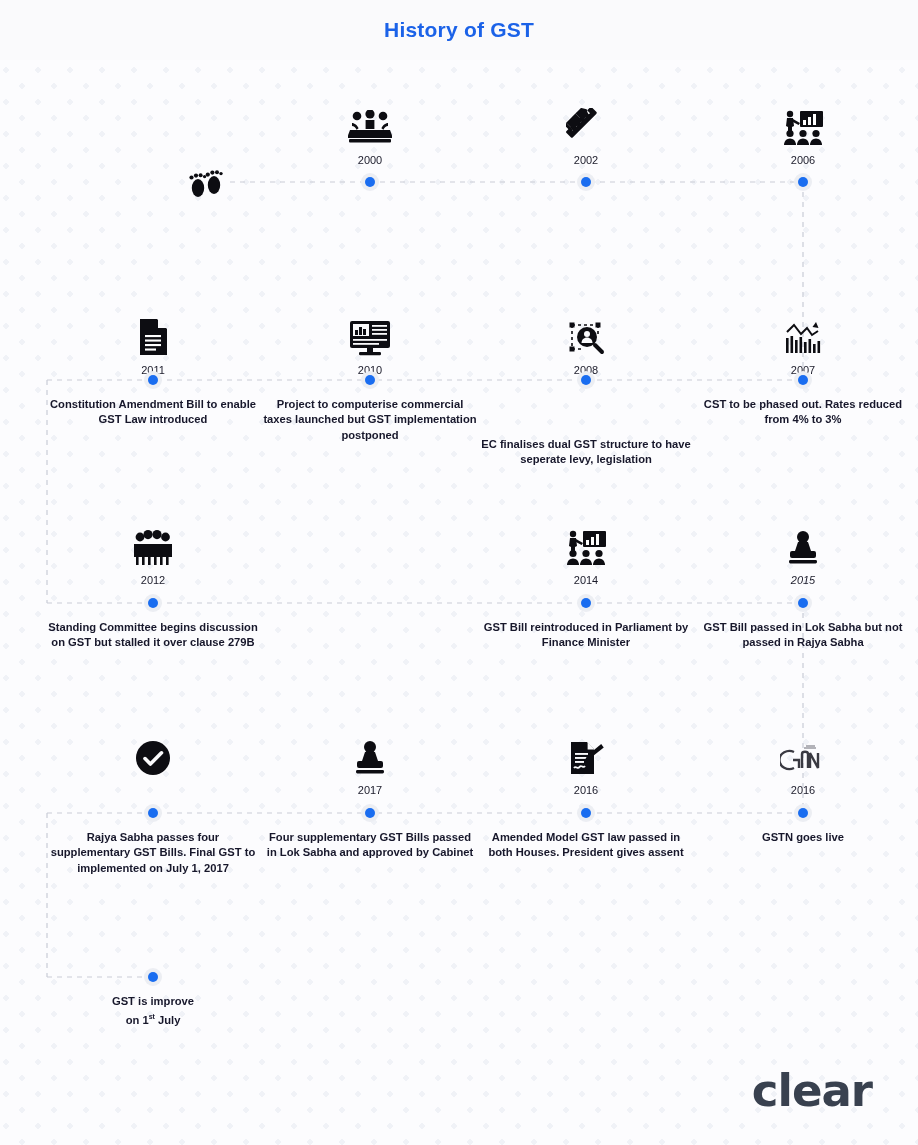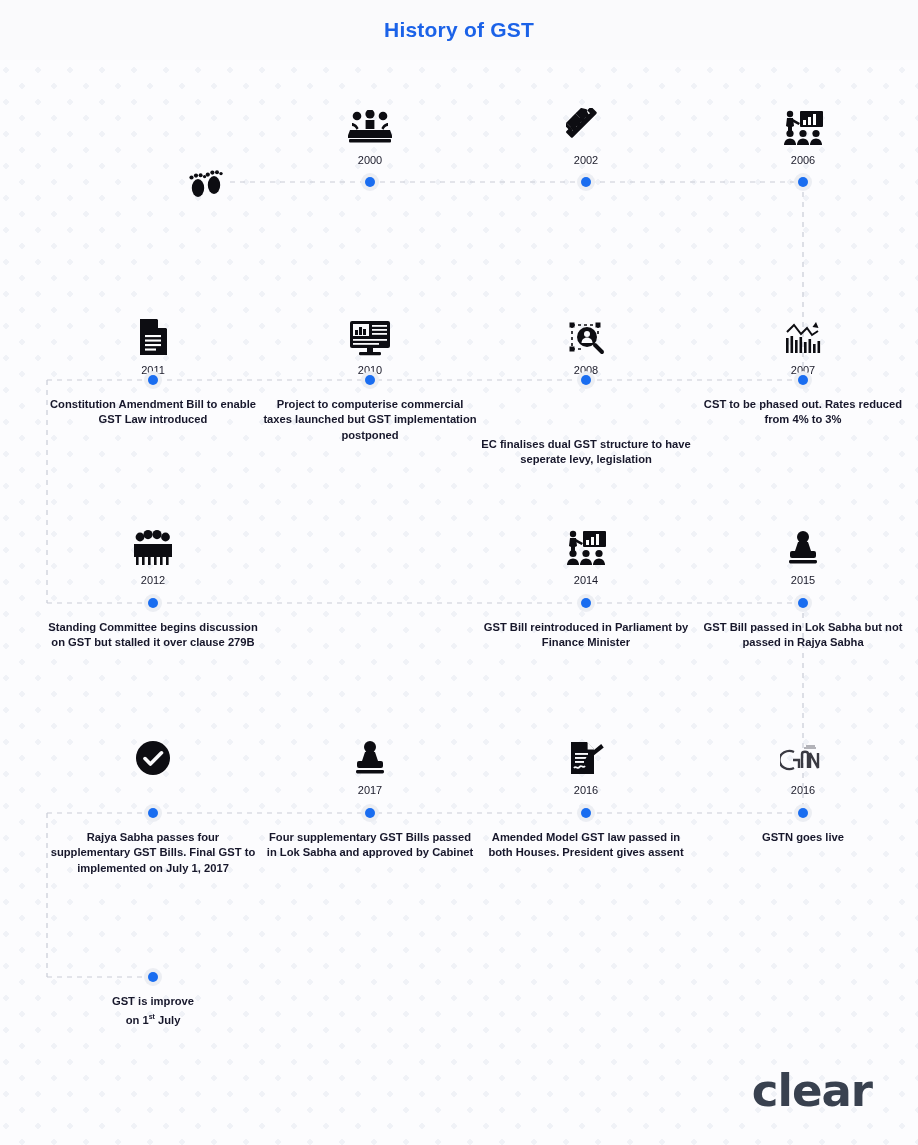--- a/index.html
+++ b/index.html
@@ -323,21 +323,21 @@
 
   <div class="node" style="left:697px;top:520px;width:212px;height:160px;">
     <div class="icon" style="top:0;">
       <svg width="34" height="36" viewBox="0 0 34 36" fill="#0d0d12">
         <circle cx="17" cy="7" r="6"></circle>
         <path d="M12 12h10l3 9H9z"></path>
         <rect x="4" y="21" width="26" height="7" rx="2"></rect>
         <rect x="3" y="30" width="28" height="3.4" rx="1.4"></rect>
       </svg>
     </div>
-    <div class="year" style="top:54px;">2015</div>
+    <div class="year" style="top:54px;font-style:italic;">2015</div>
     <div class="dot" style="top:83px;">
         <i></i>
       </div>
     <div class="desc" style="top:100px;">GST Bill passed in Lok Sabha but not passed in Rajya Sabha</div>
   </div>
 
   <div class="node" style="left:47px;top:730px;width:212px;height:170px;">
     <div class="icon" style="top:0;">
       <svg width="36" height="36" viewBox="0 0 36 36" fill="#0d0d12">
         <circle cx="18" cy="18" r="17"></circle>

